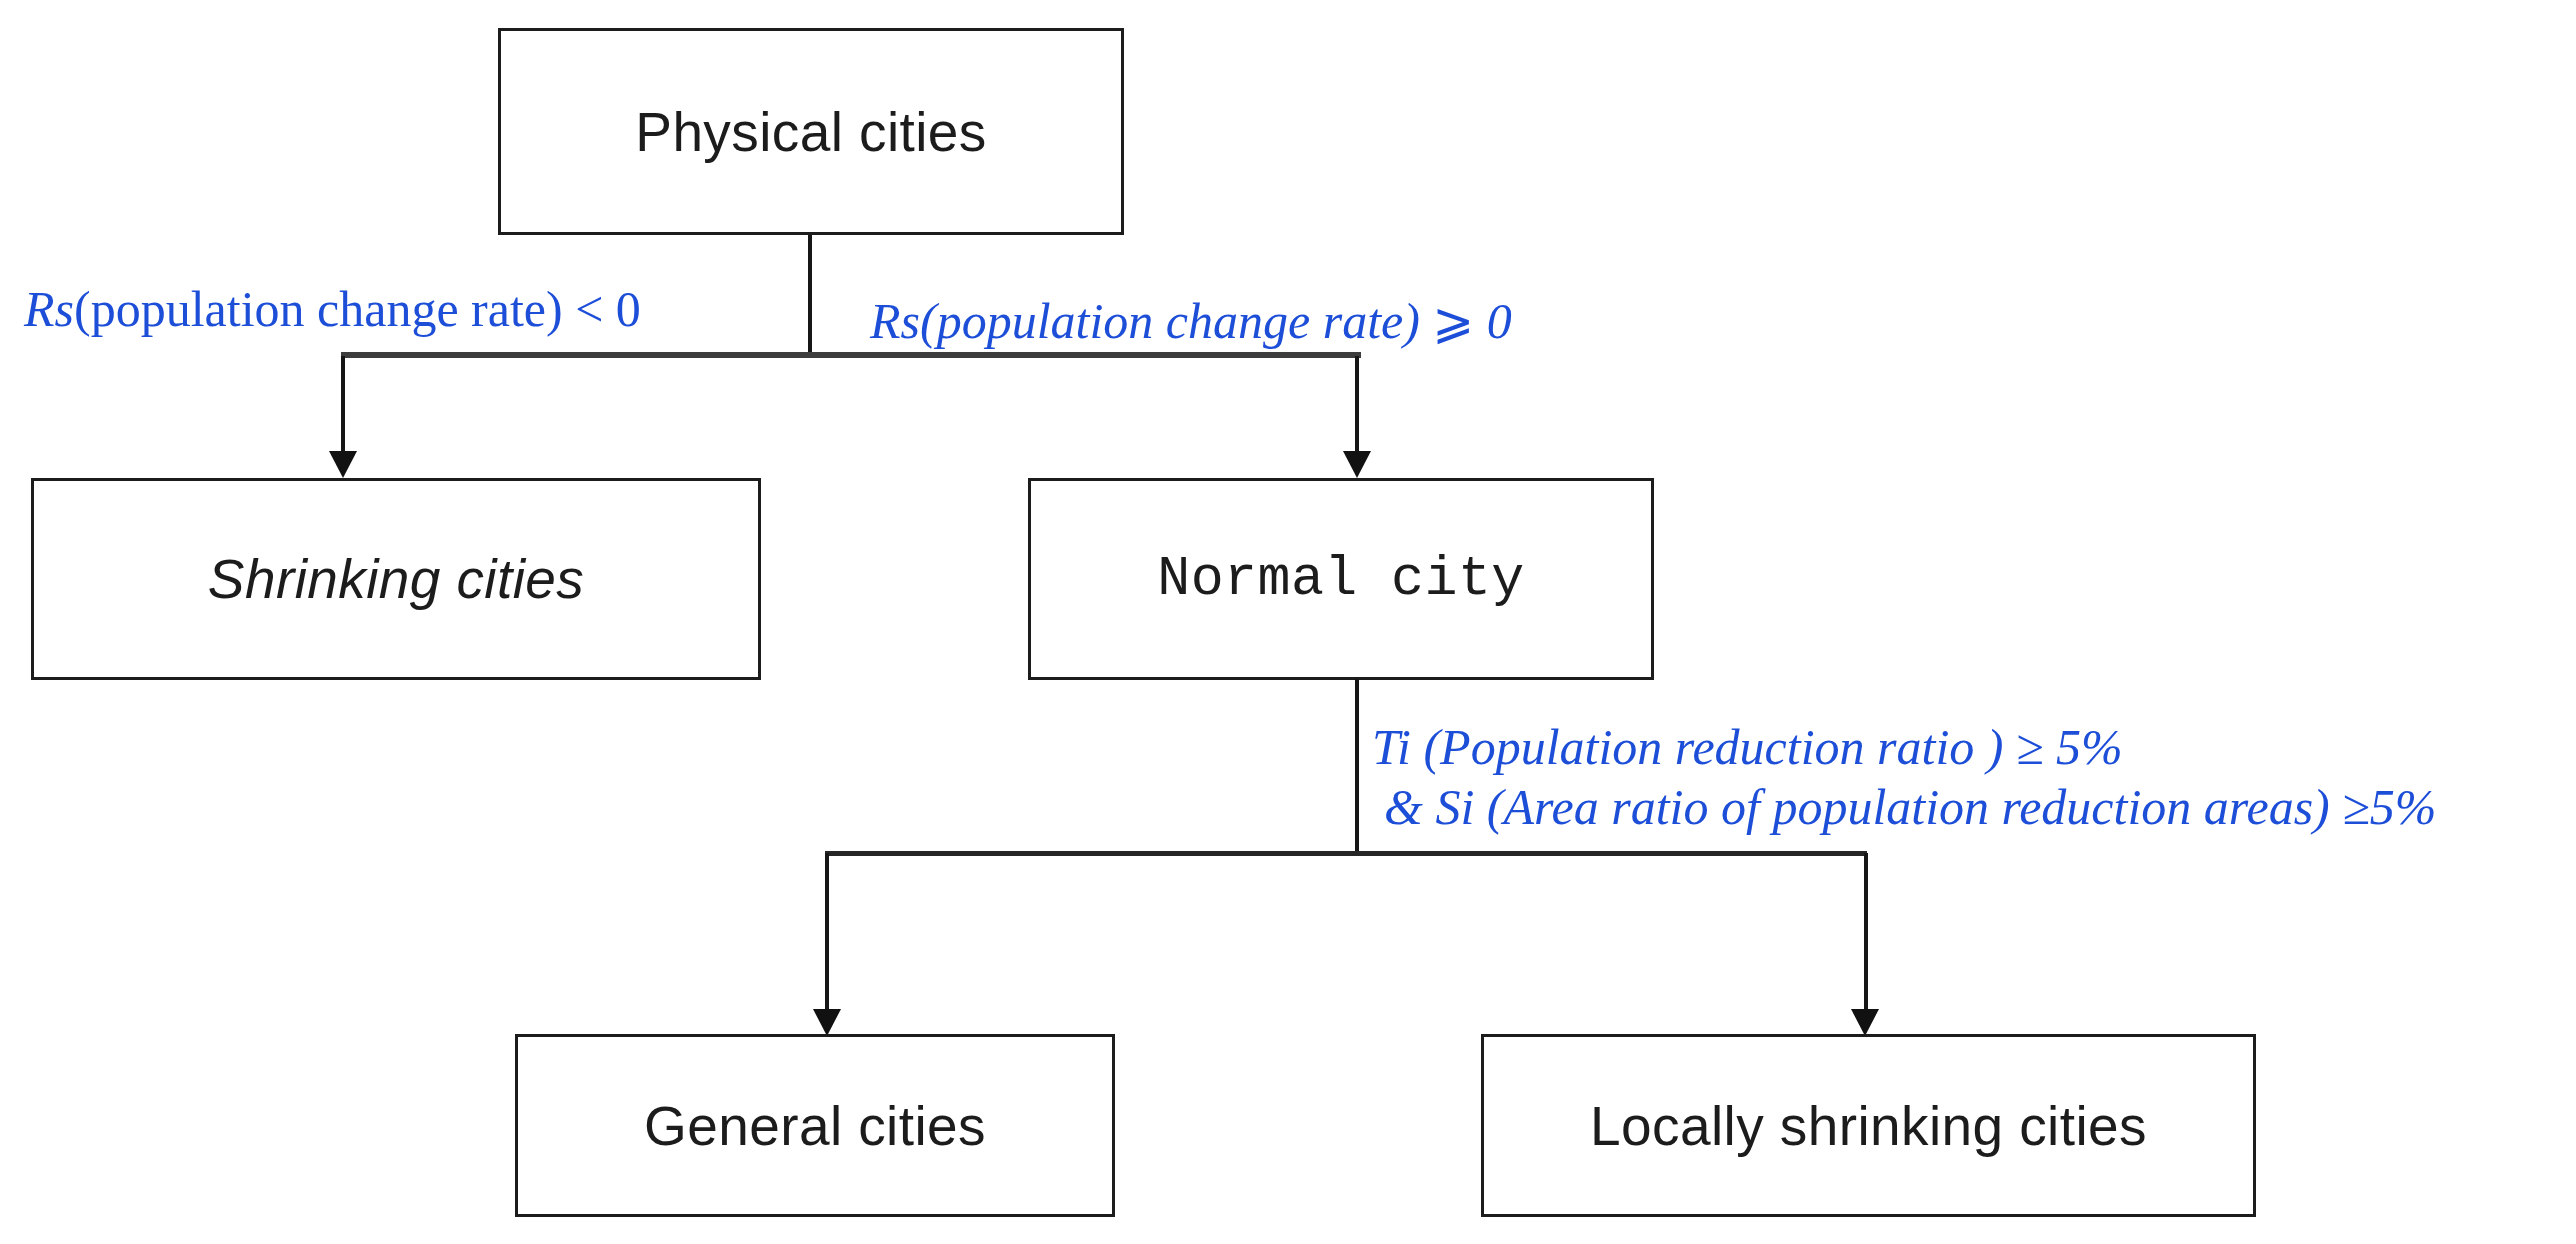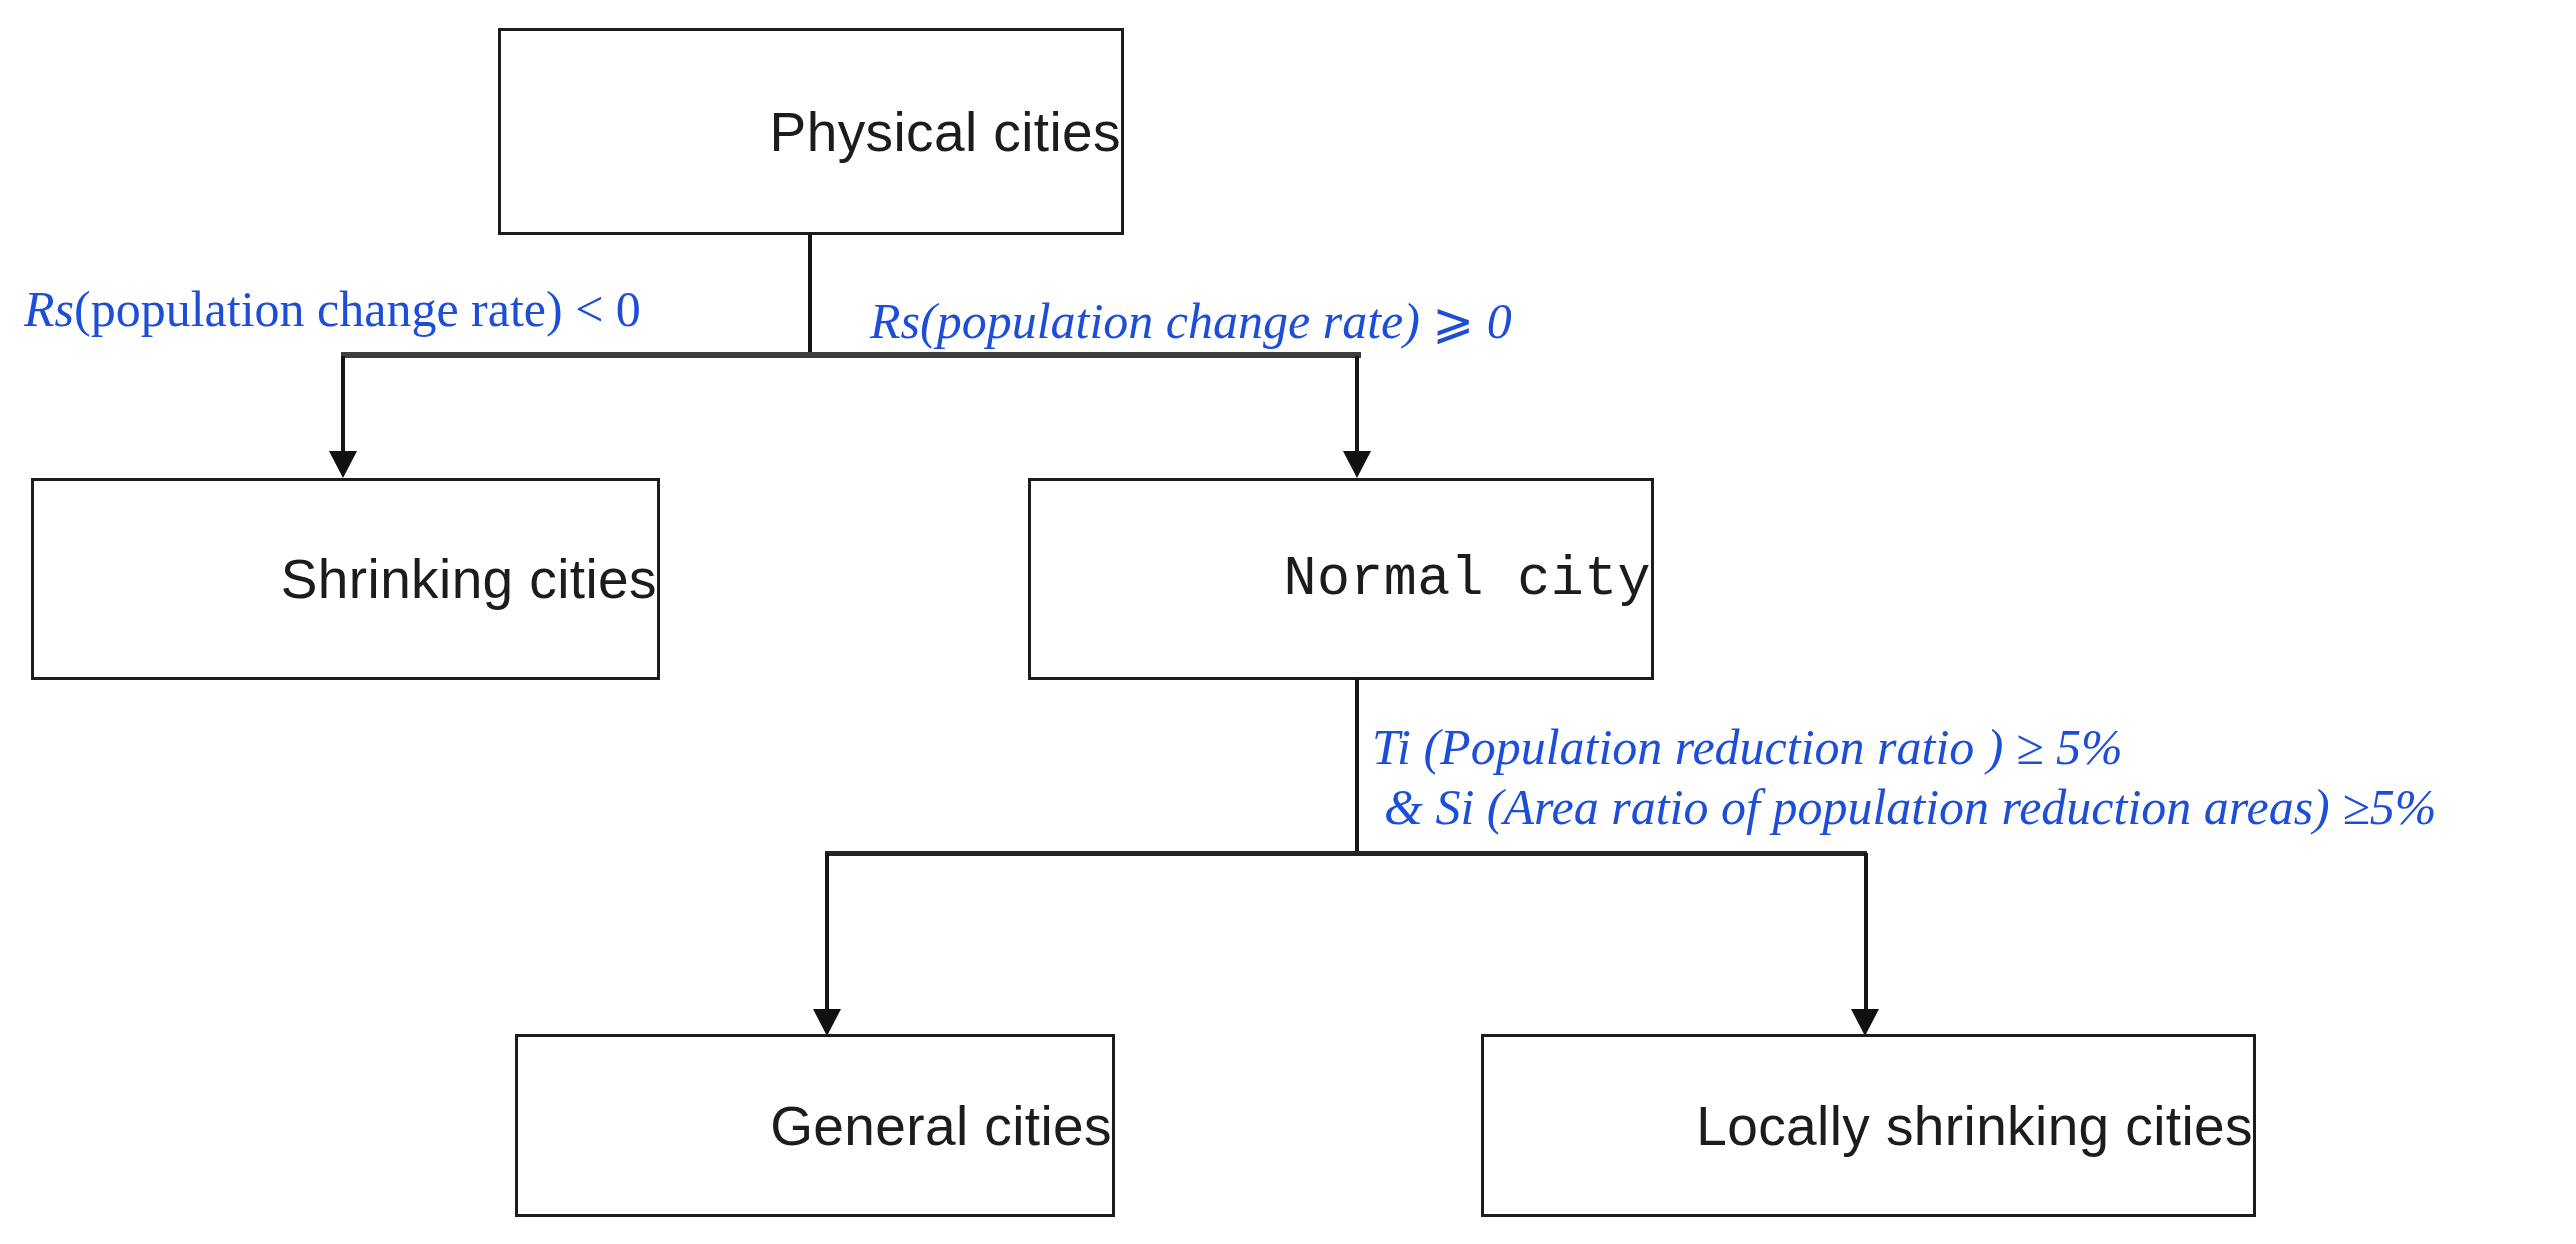--- a/index.html
+++ b/index.html
@@ -15,21 +15,21 @@
     overflow: hidden;
     font-family: "Liberation Sans", "DejaVu Sans", sans-serif;
   }
   .node {
     position: absolute;
     box-sizing: border-box;
     border: 3.4px solid #1c1c1c;
     background: #ffffff;
     display: flex;
     align-items: center;
-    justify-content: flex-end;
+    justify-content: center;
     font-size: 55px;
     color: #1c1c1c;
     letter-spacing: 0.4px;
     white-space: nowrap;
   }
   .vline, .hline {
     position: absolute;
     background: #161616;
   }
   .hline.branch1 { background: #3d3d3d; }
@@ -45,21 +45,21 @@
   .edge-label {
     position: absolute;
     font-family: "Liberation Serif", "DejaVu Serif", "DejaVu Sans", serif;
     font-size: 50px;
     color: #1d4ed8;
     white-space: nowrap;
   }
   .it { font-style: italic; }
   
   #box-physical  { left: 498px;  top: 28.4px;   width: 626px; height: 207px; }
-  #box-shrinking { left: 31px;   top: 478px;  width: 629px; height: 202px; }
+  #box-shrinking { left: 31px;   top: 478px;  width: 730px; height: 202px; font-style: italic; }
   #box-normal    { left: 1028px; top: 478px;  width: 626px; height: 202px; font-family: Liberation Mono, monospace; }
   #box-general   { left: 515px;  top: 1034px; width: 600px; height: 183px; }
   #box-locally   { left: 1481px; top: 1034px; width: 775px; height: 183px; }
   
   #trunk-top        { left: 808px;  top: 235px;  width: 4.3px;    height: 122px; }
   #branch-row1      { left: 341px;  top: 352px;  width: 1020px; height: 6px; }
   #drop-shrinking   { left: 341px;  top: 356px;  width: 4.3px;    height: 96px; }
   #drop-normal      { left: 1355px; top: 356px;  width: 4.3px;    height: 96px; }
   #arrow-shrinking  { left: 329px;  top: 451px; }
   #arrow-normal     { left: 1343px; top: 451px; }

